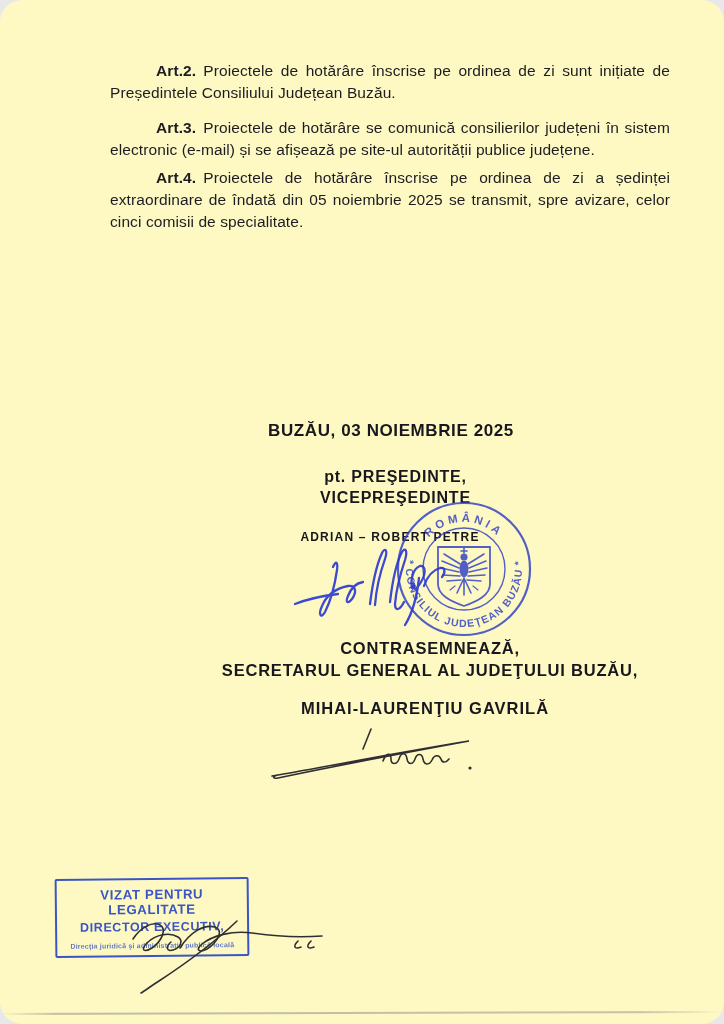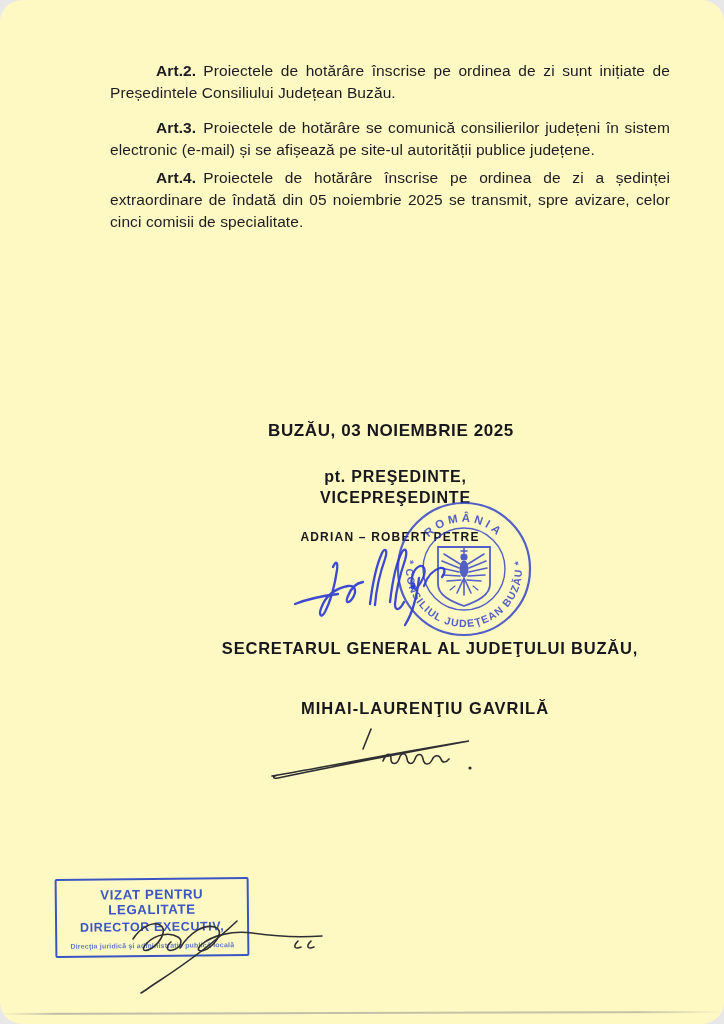--- a/index.html
+++ b/index.html
@@ -52,20 +52,21 @@
   <div class="cline dateline">BUZĂU, 03 NOIEMBRIE 2025</div>
 
   <div class="cline pres-block">
     <div>pt. PREŞEDINTE,</div>
     <div>VICEPREŞEDINTE</div>
   </div>
 
   <div class="cline pres-name">ADRIAN – ROBERT PETRE</div>
 
   <div class="cline csign-block">
+    <div>CONTRASEMNEAZĂ,</div>
     <div>SECRETARUL GENERAL AL JUDEŢULUI BUZĂU,</div>
   </div>
 
   <div class="cline secr-name">MIHAI-LAURENŢIU GAVRILĂ</div>
 
   <div class="rect-stamp">
     <div class="l1">VIZAT PENTRU LEGALITATE</div>
     <div class="l2">DIRECTOR EXECUTIV,</div>
     <div class="l3">Direcţia juridică şi administraţie publică locală</div>
   </div>

